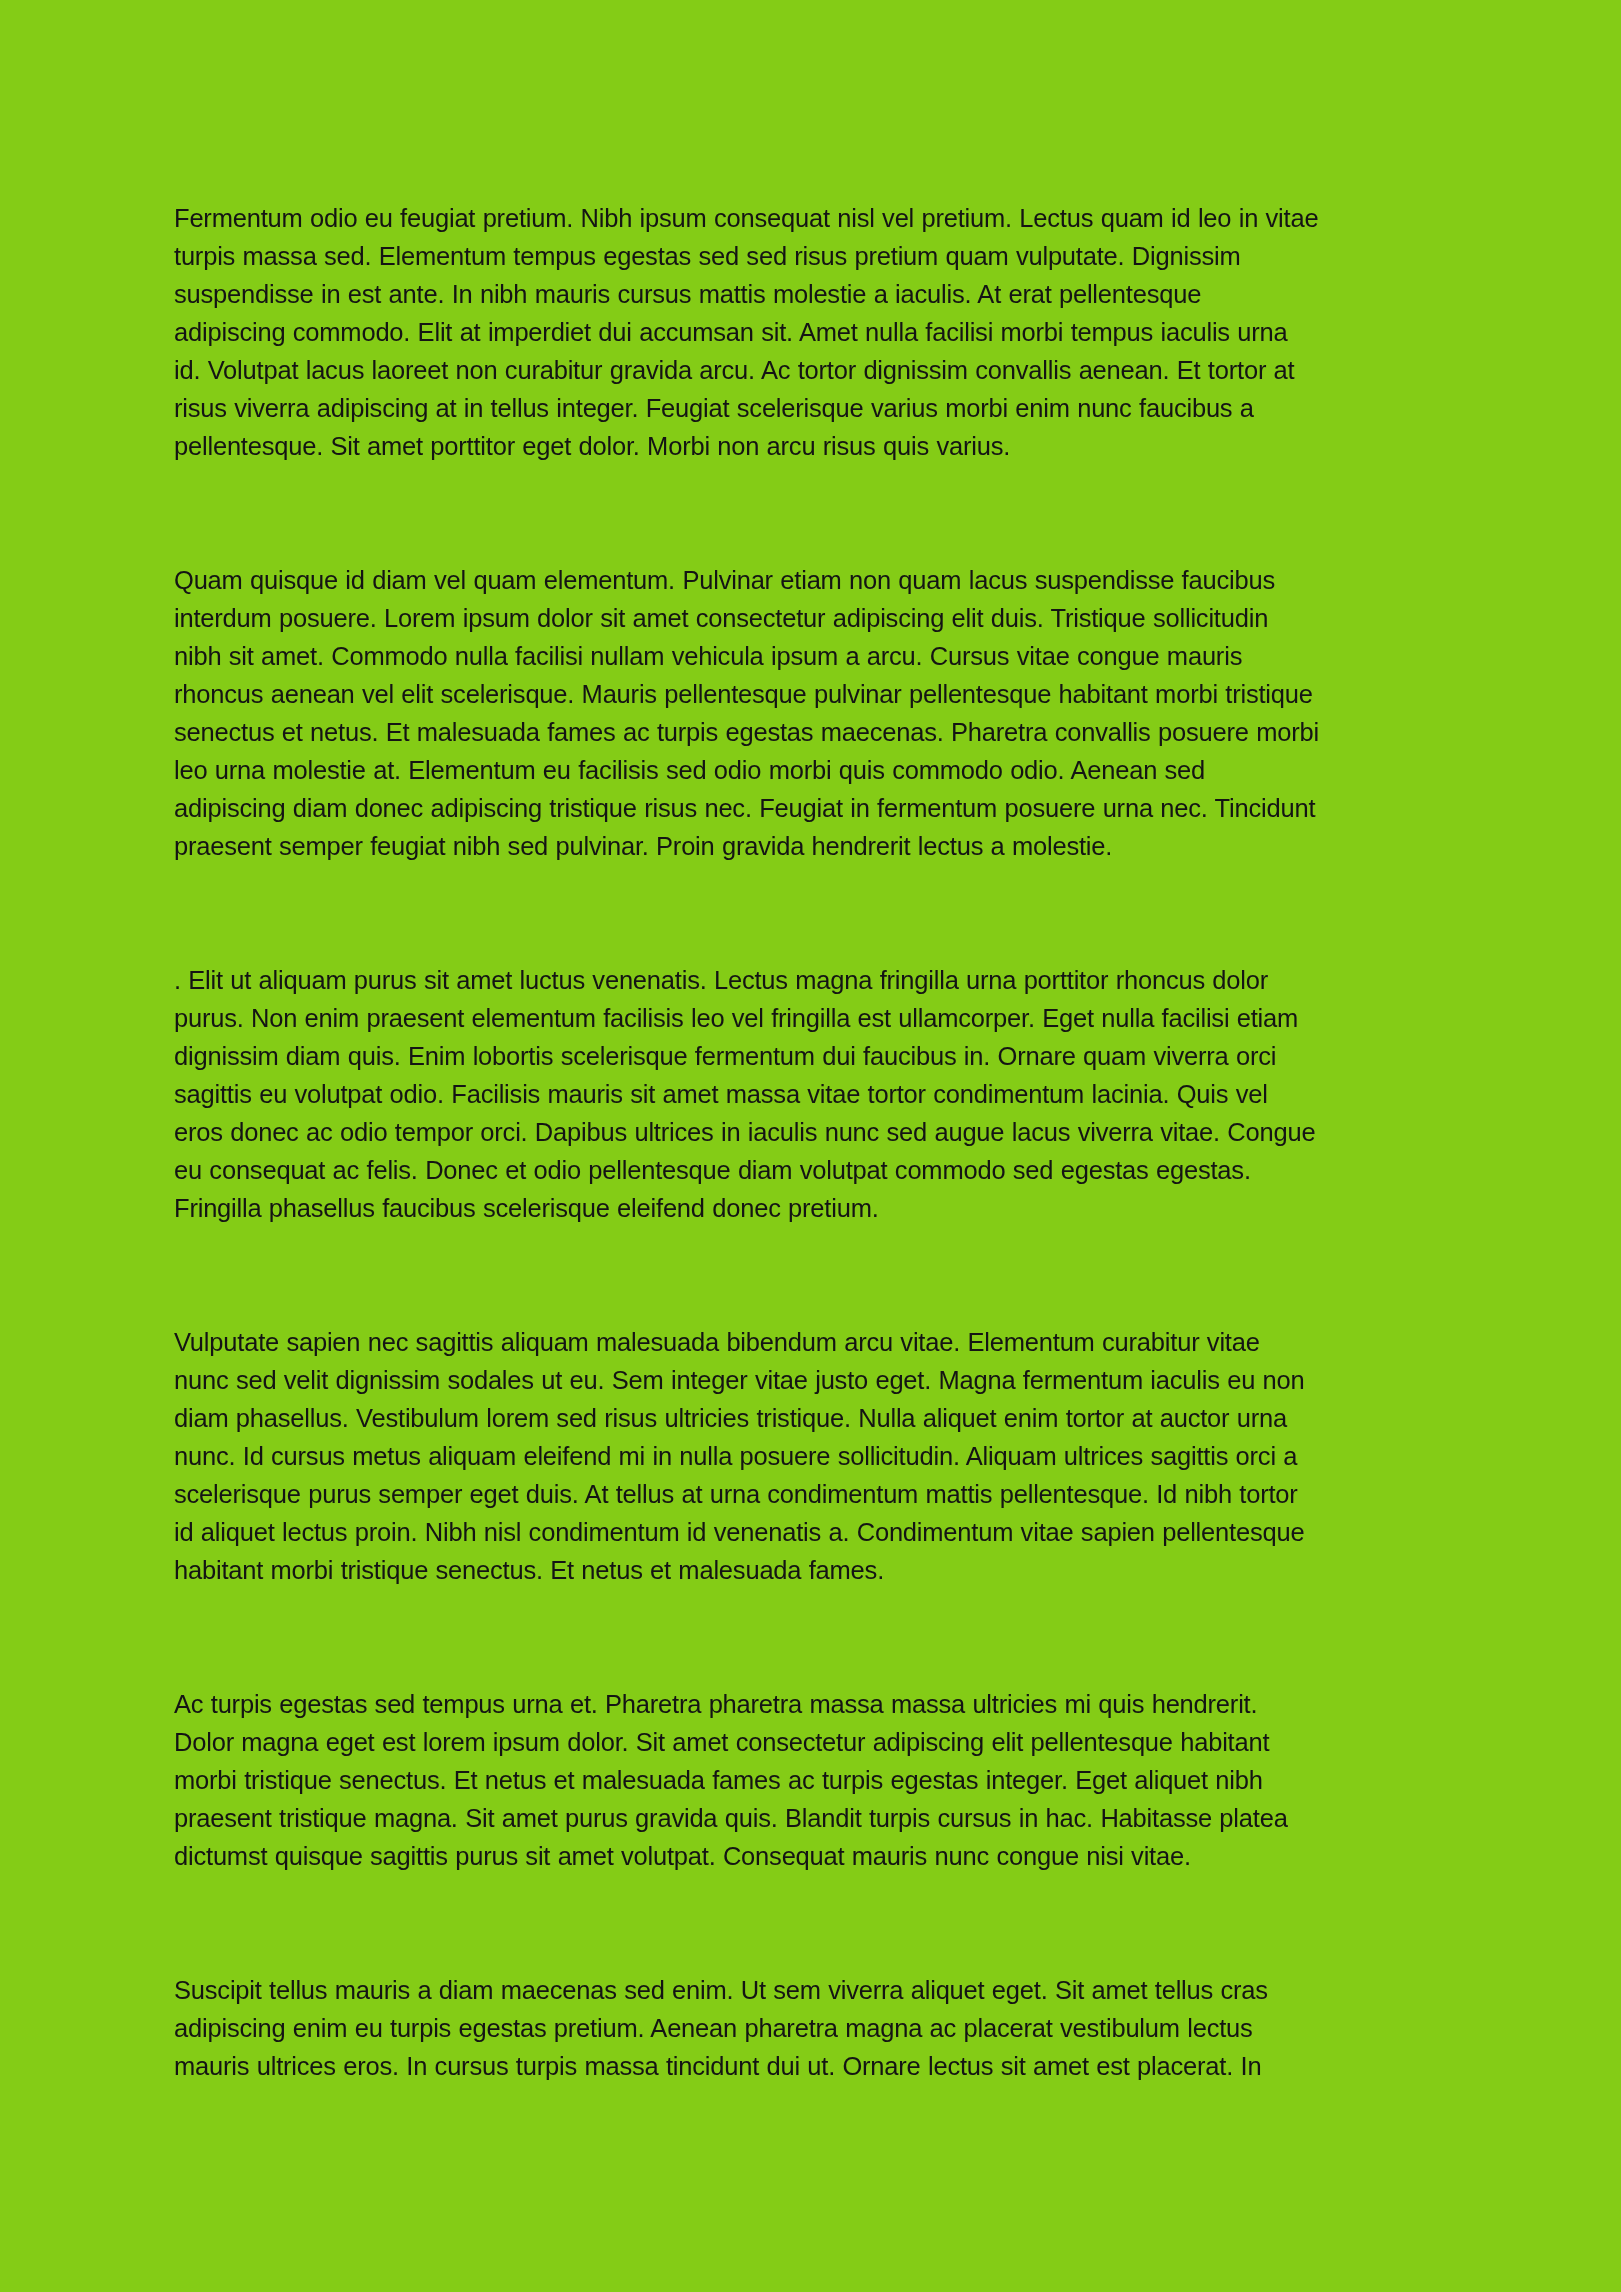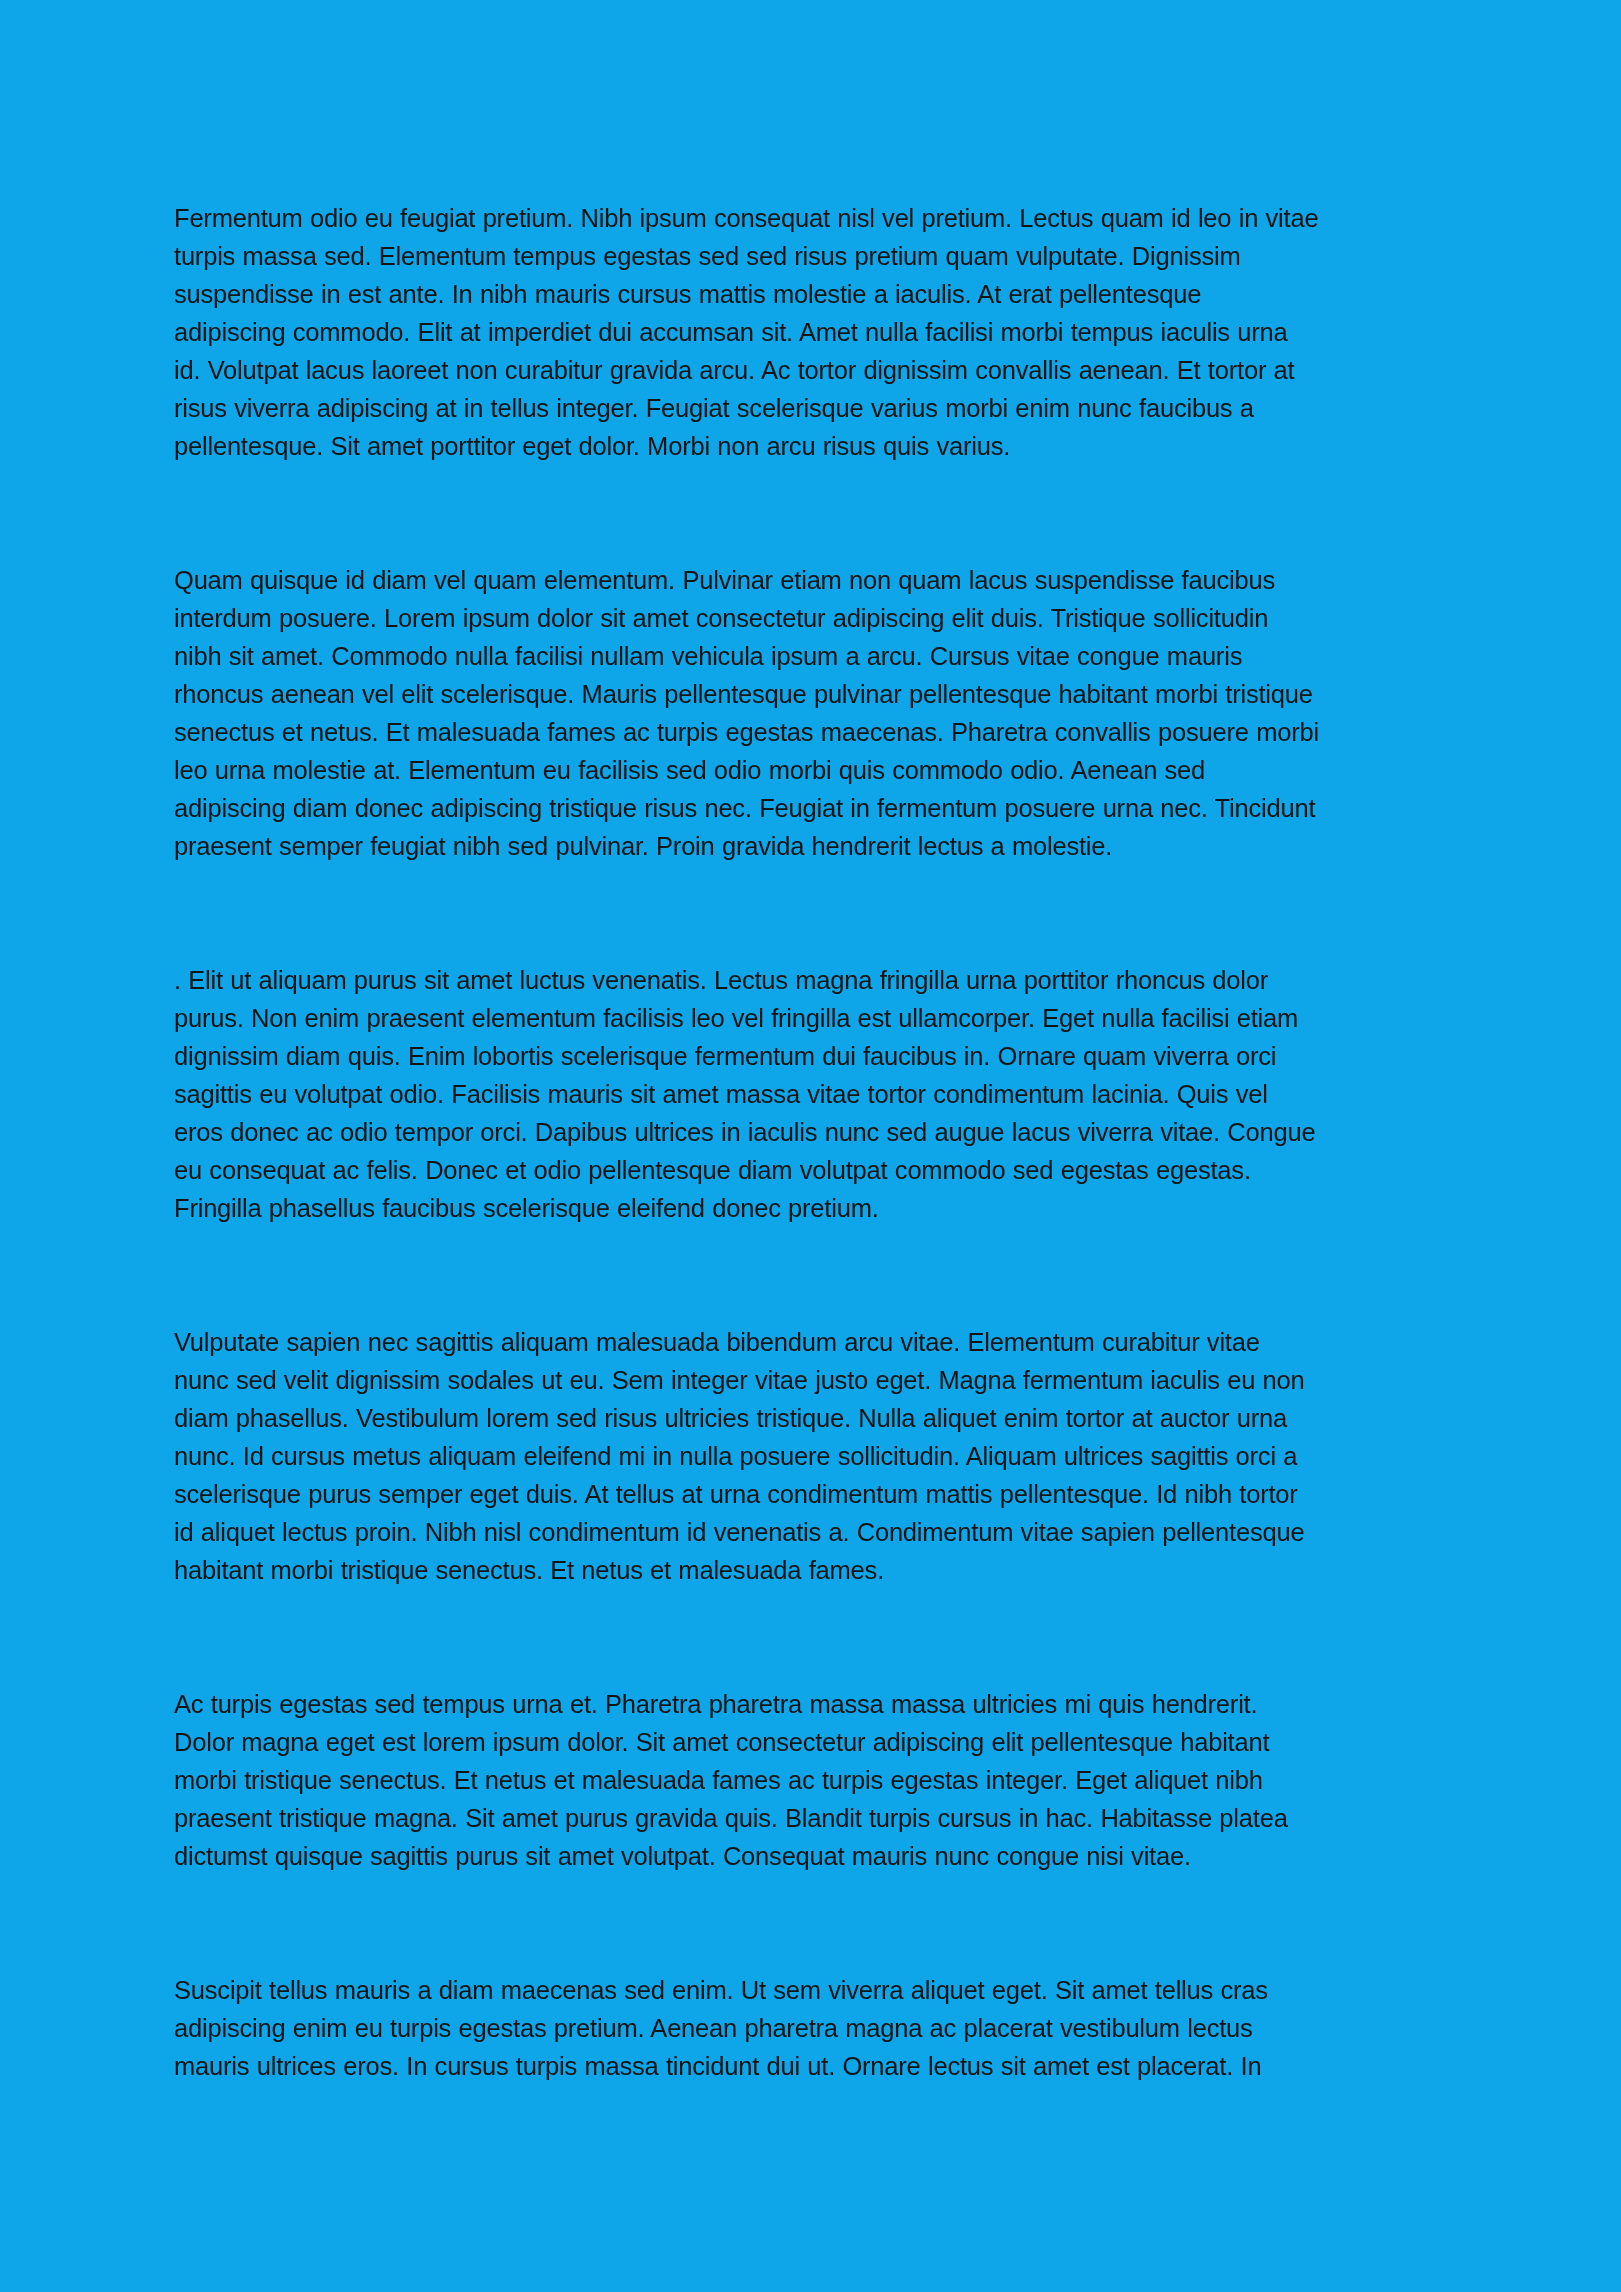--- a/index.html
+++ b/index.html
@@ -10,21 +10,21 @@
   body {
     width: 1621px;
     height: 2293px;
     overflow: hidden;
     position: relative;
   }
   .page {
     box-sizing: border-box;
     width: 1621px;
     height: 2293px;
-    background: #0ea5e9;
+    background: #84cc16;
     padding: 199px 302px 0 174px; 
   }
   .para {
     margin: 0 0 96px 0;
     font-family: "Liberation Sans", sans-serif;
     font-size: 25.5px;
     line-height: 38px;
     color: #141414;
     text-align: left;
     letter-spacing: -0.2px;

